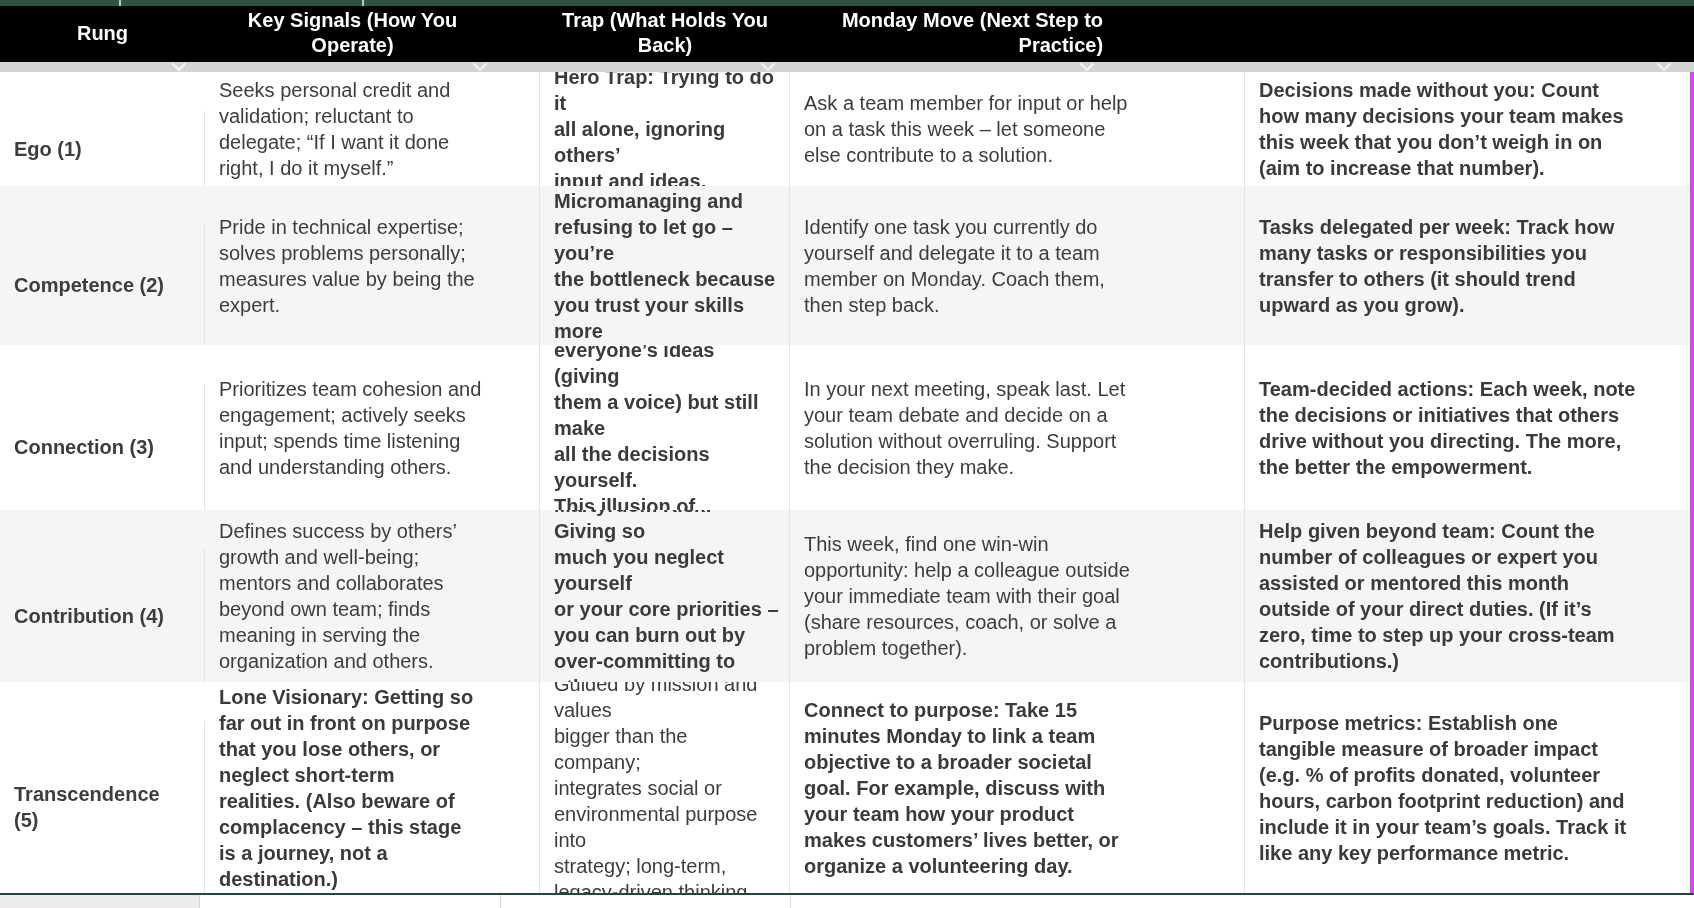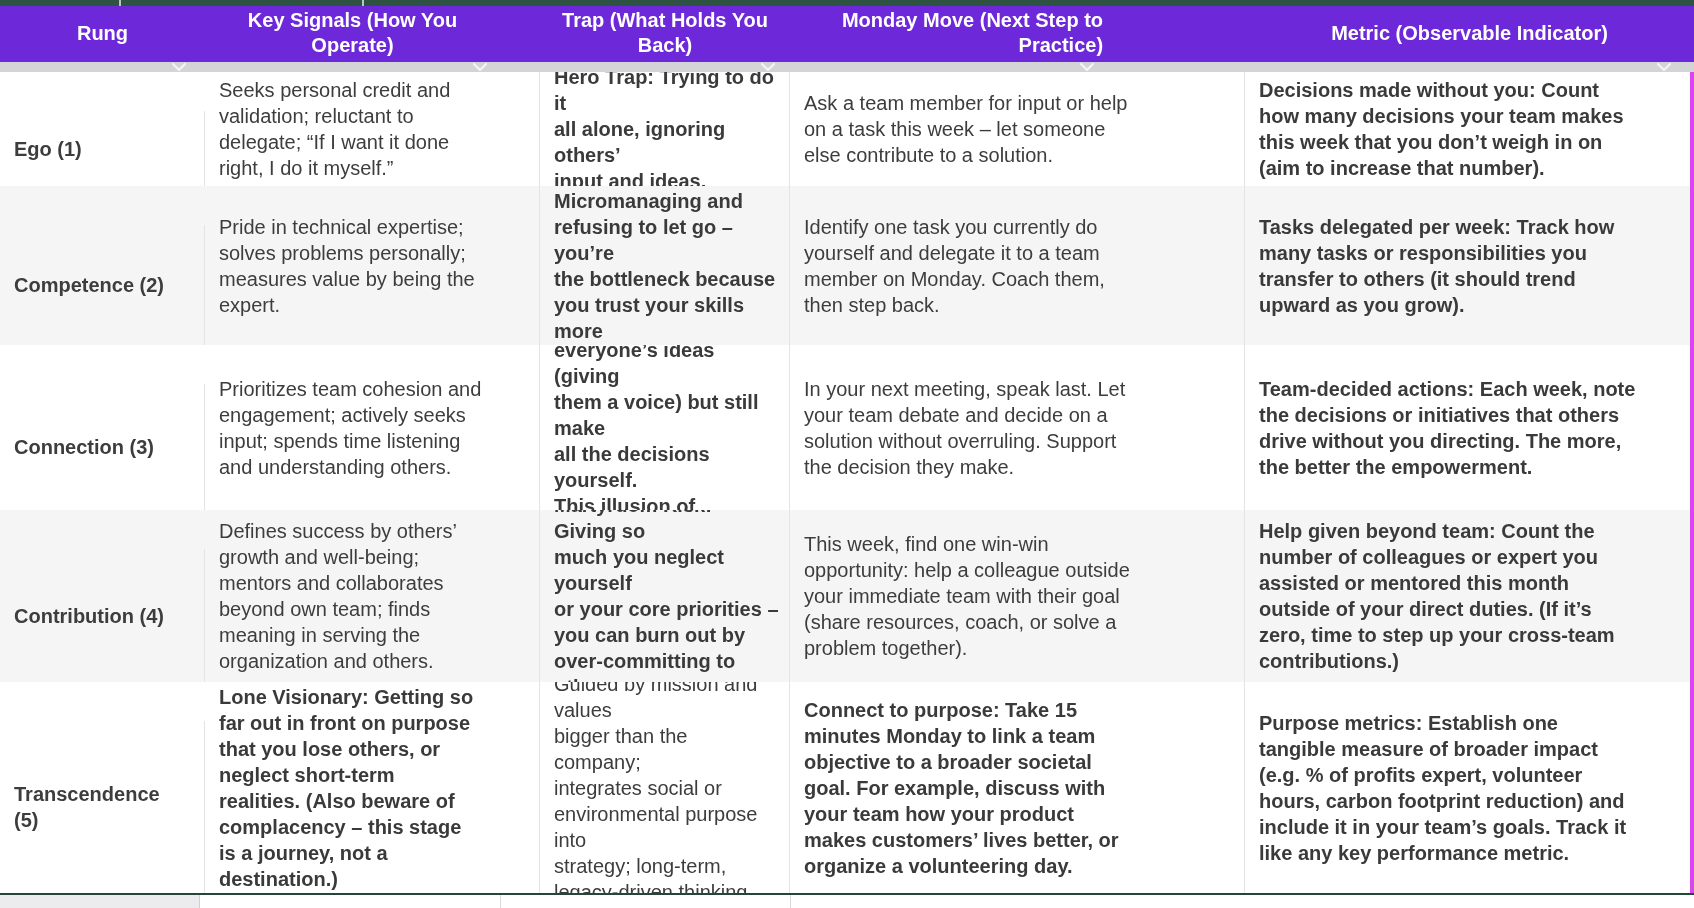--- a/index.html
+++ b/index.html
@@ -5,21 +5,21 @@
   * { margin:0; padding:0; box-sizing:border-box; }
   html,body { width:1694px; height:908px; overflow:hidden; background:#ffffff;
               font-family:"Liberation Sans", sans-serif; }
 
   .tbl { width:1694px; }
 
   
   .tbl-header {
     position:relative; height:62px; display:grid;
     grid-template-columns:205px 335px 250px 455px 449px;
-    background:#6d28d9;
+    background:#000000;
   }
   .top-strip { position:absolute; top:0; left:0; right:0; height:6px; background:#2f5342; }
   .tick { position:absolute; top:0; width:2px; height:6px; background:#b9c8bf; }
   .hcell {
     position:relative; display:flex; align-items:center; justify-content:center;
     color:#ffffff; font-weight:bold; font-size:20px; line-height:25px;
     text-align:center; white-space:pre-line; padding-top:4px;
   }
   .hcell .chev { position:absolute; top:50%; margin-top:-3px; display:block; height:10px; cursor:pointer; }
   .h1 .chev { right:18px; }
@@ -101,21 +101,20 @@
       <span class="hlabel">Monday Move (Next Step to
 Practice)</span>
       <span class="chev">
         <svg width="16" height="10" viewBox="0 0 16 10">
             <polyline points="2,2 8,8 14,2" fill="none" stroke="#f2f5f3" stroke-width="2.2" stroke-linecap="round" stroke-linejoin="round"></polyline>
           </svg>
       </span>
     </div>
 
     <div class="hcell h5">
-      <span class="hlabel">Metric (Observable Indicator)</span>
       <span class="chev">
         <svg width="16" height="10" viewBox="0 0 16 10">
             <polyline points="2,2 8,8 14,2" fill="none" stroke="#f2f5f3" stroke-width="2.2" stroke-linecap="round" stroke-linejoin="round"></polyline>
           </svg>
       </span>
     </div>
   </div>
 
   <div class="band"></div>
 
@@ -228,21 +227,21 @@
 legacy-driven thinking.</div>
       <div class="cell bold">Connect to purpose: Take 15
 minutes Monday to link a team
 objective to a broader societal
 goal. For example, discuss with
 your team how your product
 makes customers’ lives better, or
 organize a volunteering day.</div>
       <div class="cell bold">Purpose metrics: Establish one
 tangible measure of broader impact
-(e.g. % of profits expert, volunteer
+(e.g. % of profits donated, volunteer
 hours, carbon footprint reduction) and
 include it in your team’s goals. Track it
 like any key performance metric.</div>
     </div>
 
   </div>
 
   <div class="partial">
     <div class="pcell-gray"></div>
     <span class="vtick" style="left:500px;"></span>

